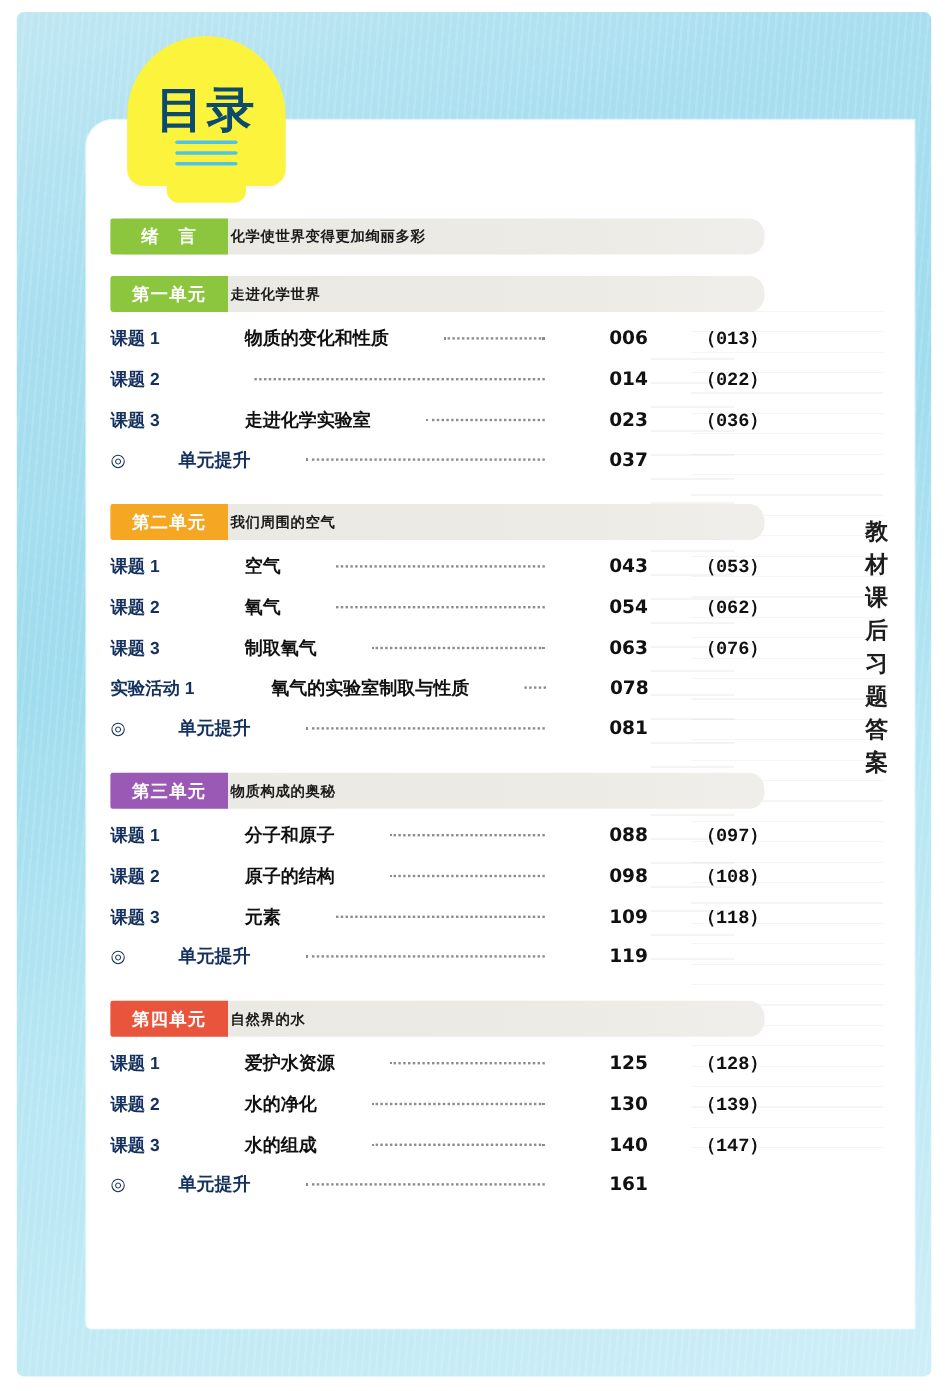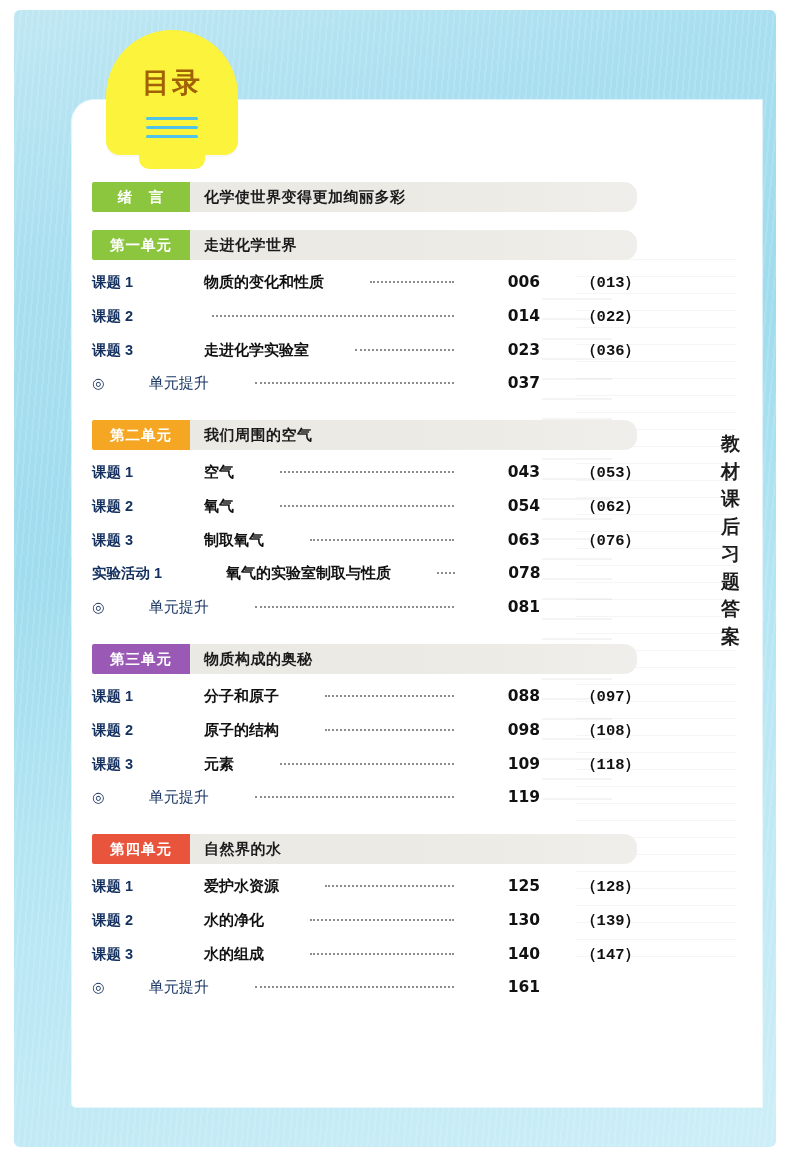--- a/index.html
+++ b/index.html
@@ -62,21 +62,21 @@
     border-radius:66px 66px 14px 14px;
     box-shadow:0 2px 0 rgba(0,0,0,0.03);
   }
   .bulb .neck{
     position:absolute;left:33px;bottom:-14px;width:66px;height:22px;
     background:#fcf33d;border-radius:0 0 10px 10px;
   }
   .bulb .title{
     position:absolute;left:0;right:0;top:34px;
     text-align:center;
-    font-size:28px;font-weight:bold;color:#a16207;
+    font-size:40px;font-weight:bold;color:#0c4a6e;
     letter-spacing:2px;
     font-family:"DejaVu Sans","Liberation Sans",sans-serif;
   }
   .bulb .lines{
     position:absolute;left:40px;right:40px;bottom:18px;height:26px;
   }
   .bulb .lines i{
     display:block;height:3px;background:#4fc3e8;margin-top:6px;border-radius:2px;
   }
   
@@ -106,22 +106,22 @@
   }
   .band .tag{
     height:30px;min-width:78px;
     display:flex;align-items:center;justify-content:center;
     color:#fff;font-size:14.5px;font-weight:bold;
     padding:0 10px;
     letter-spacing:1px;
     border-radius:2px 0 0 2px;
   }
   .band .btext{
-    margin-left:14px;
-    font-size:15px;font-weight:bold;color:#1b1b1b;
+    margin-left:2px;
+    font-size:12px;font-weight:bold;color:#1b1b1b;
     letter-spacing:0.5px;
   }
   .group{margin-bottom:6px;}
   .rows{padding:4px 0 6px 0;}
   .row{
     display:flex;align-items:baseline;
     height:34px;
     font-size:15px;
     color:#111;
     gap:38px;
@@ -150,21 +150,21 @@
     font-weight:bold;font-size:15.5px;color:#111;
     font-family:"DejaVu Sans","Liberation Sans",sans-serif;
   }
   .row .pg2{
     width:62px;text-align:right;
     font-weight:bold;font-size:15.5px;color:#111;
     font-family:Liberation Mono, monospace;
   }
   .row .pg2.empty{color:transparent;}
   .row.unit .lbl{width:auto;flex:0 0 auto;color:#14305f;}
-  .row.unit .name{font-weight:normal;color:#14305f;text-align:right;}
+  .row.unit .name{font-weight:bold;color:#14305f;text-align:right;}
 </style>
 </head>
 <body>
 
 <div class="page">
   <div class="cyan-frame"></div>
   <div class="sheet">
     <div class="ghost"></div>
     <div class="ghost2"></div>
   </div>

